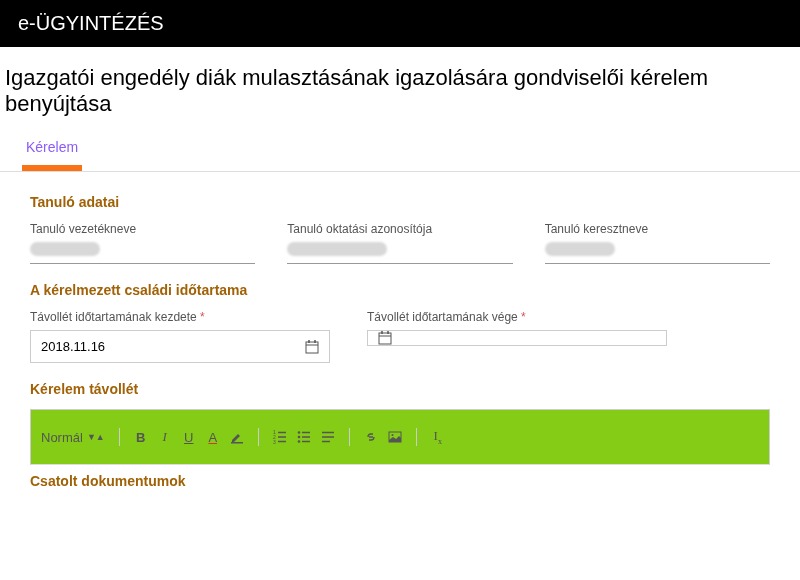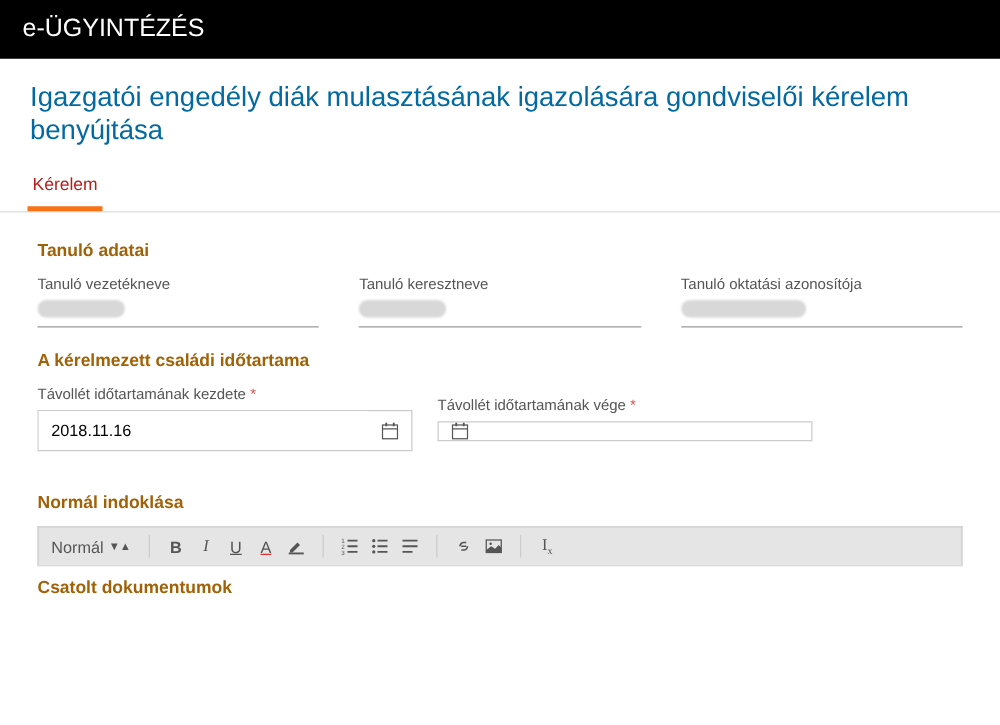--- a/index.html
+++ b/index.html
@@ -1,42 +1,42 @@
 <!DOCTYPE html>
 <html><head>
   <meta charset="utf-8">
   <style>
     * { margin: 0; padding: 0; box-sizing: border-box; }
     body { font-family: Arial, Helvetica, sans-serif; font-size: 13px; color: #333; background: #fff; }
     
     .header-bar { background: #000000; color: #fff; padding: 12px 18px; font-size: 20px; font-weight: 400; }
     
-    .page-title { font-size: 22px; font-weight: 400; color: #0369a1; padding: 18px 24px 12px; }
+    .page-title { font-size: 22px; font-weight: 400; color: #000000; padding: 18px 5px 12px; }
     
     .tabs { padding: 0 22px; border-bottom: 1px solid #ddd; }
-    .tab { display: inline-block; padding: 10px 4px; color: #b91c1c; font-size: 14px; cursor: pointer; border-bottom: 4px solid #f97316; }
+    .tab { display: inline-block; padding: 10px 4px; color: #8b5cf6; font-size: 14px; cursor: pointer; border-bottom: 6px solid #f97316; }
     
     .content { padding: 16px 30px; }
     
     .section-title { font-weight: bold; font-size: 14px; color: #a16207; margin-bottom: 12px; margin-top: 6px; }
     
     .field-row { display: flex; gap: 32px; margin-bottom: 18px; }
     .field-col { flex: 1; }
     .field-label { font-size: 12px; color: #555; margin-bottom: 6px; display: block; }
     .required { color: #d9534f; }
     .text-underline { border-bottom: 1px solid #999; padding-bottom: 4px; min-height: 22px; }
     .redacted { display: inline-block; background: #d8d8d8; border-radius: 8px; height: 14px; width: 70px; filter: blur(1px); }
     
-    .date-row { display: flex; gap: 20px; margin-bottom: 32px; align-items: center; }
+    .date-row { display: flex; gap: 37px; margin-bottom: 18px; }
     .date-field { flex: 0 0 300px; }
     .date-input-wrap { position: relative; border: 1px solid #ccc; display: flex; align-items: center; }
     .date-input { border: none; padding: 8px 10px; font-size: 13px; width: 100%; outline: none; }
     .cal-icon { padding: 0 10px; color: #555; font-size: 14px; }
     
-    .editor-toolbar { border: 1px solid #ccc; border-bottom: 1px solid #ddd; background: #e5e5e5; padding: 6px 10px; display: flex; align-items: center; gap: 14px; }
+    .editor-toolbar { border: 1px solid #ccc; border-bottom: 1px solid #ddd; background: #84cc16; padding: 18px 10px; display: flex; align-items: center; gap: 14px; }
     .tb-group { display: flex; align-items: center; gap: 10px; color: #555; }
     .tb-btn { cursor: pointer; font-size: 13px; min-width: 14px; text-align: center; }
     .tb-select { font-size: 13px; color: #555; display: flex; align-items: center; gap: 4px; cursor: pointer; }
     .tb-sep { width: 1px; height: 18px; background: #ccc; }
     .editor-body { border: 1px solid #ccc; border-top: none; padding: 14px 16px; min-height: 100px; font-size: 12px; color: #333; }
     .cursor-line { display: inline-block; width: 1px; height: 13px; background: #333; vertical-align: middle; margin-left: 1px; }
     
     svg { display: block; }
   </style>
 </head>
@@ -54,26 +54,26 @@
 
 <div class="content">
 
   <div class="section-title">Tanuló adatai</div>
   <div class="field-row">
     <div class="field-col">
       <span class="field-label">Tanuló vezetékneve</span>
       <div class="text-underline"><span class="redacted"></span></div>
     </div>
     <div class="field-col">
+      <span class="field-label">Tanuló oktatási azonosítója</span>
+      <div class="text-underline"><span class="redacted" style="width:100px"></span></div>
+    </div>
+    <div class="field-col">
       <span class="field-label">Tanuló keresztneve</span>
       <div class="text-underline"><span class="redacted"></span></div>
-    </div>
-    <div class="field-col">
-      <span class="field-label">Tanuló oktatási azonosítója</span>
-      <div class="text-underline"><span class="redacted" style="width:100px"></span></div>
     </div>
   </div>
 
   <div class="section-title">A kérelmezett családi időtartama</div>
   <div class="date-row">
     <div class="date-field">
       <span class="field-label">
         <span>Távollét időtartamának kezdete</span> <span class="required">*</span>
       </span>
       <div class="date-input-wrap">
@@ -98,21 +98,21 @@
               <rect x="1" y="2" width="12" height="11" fill="none" stroke="#555" stroke-width="1"></rect>
               <line x1="1" y1="5" x2="13" y2="5" stroke="#555"></line>
               <line x1="4" y1="0" x2="4" y2="3" stroke="#555" stroke-width="1.5"></line>
               <line x1="10" y1="0" x2="10" y2="3" stroke="#555" stroke-width="1.5"></line>
             </svg>
         </span>
       </div>
     </div>
   </div>
 
-  <div class="section-title">Normál indoklása</div>
+  <div class="section-title">Kérelem távollét</div>
   <div class="editor-toolbar">
     <div class="tb-select">
       <span>Normál</span>
       <span style="font-size:9px">▼▲</span>
     </div>
     <div class="tb-sep"></div>
     <div class="tb-group">
       <span class="tb-btn" style="font-weight:bold">B</span>
       <span class="tb-btn" style="font-style:italic;font-family:serif">I</span>
       <span class="tb-btn" style="text-decoration:underline">U</span>

